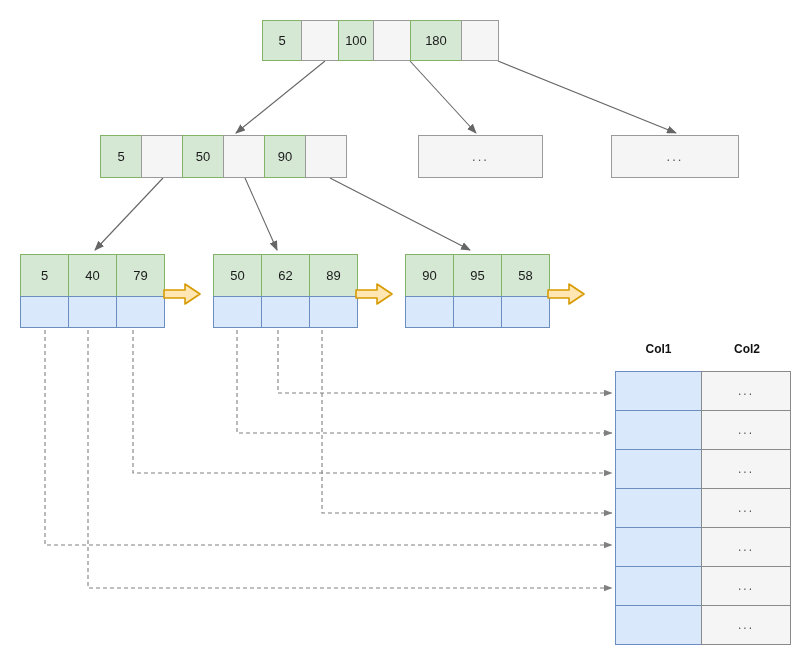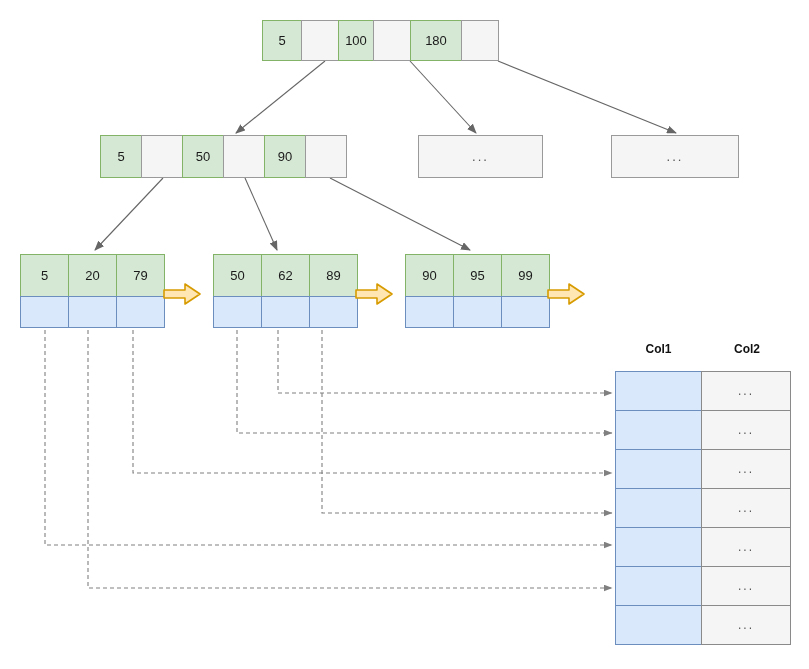--- a/index.html
+++ b/index.html
@@ -119,21 +119,21 @@
     <div class="cell key" style="width:42px;height:43px;">90</div>
     <div class="cell ptr" style="width:42px;height:43px;"></div>
   </div>
 
   <div class="ellipsis-box" style="left:418px;top:135px;width:125px;height:43px;">...</div>
   <div class="ellipsis-box" style="left:611px;top:135px;width:128px;height:43px;">...</div>
 
   <div class="leaf" style="left:20px;top:254px;">
     <div class="leaf-row">
       <div class="leaf-cell k">5</div>
-      <div class="leaf-cell k">20</div>
+      <div class="leaf-cell k">40</div>
       <div class="leaf-cell k">79</div>
     </div>
     <div class="leaf-row">
       <div class="leaf-cell p"></div>
       <div class="leaf-cell p"></div>
       <div class="leaf-cell p"></div>
     </div>
   </div>
 
   <div class="leaf" style="left:213px;top:254px;">
@@ -146,21 +146,21 @@
       <div class="leaf-cell p"></div>
       <div class="leaf-cell p"></div>
       <div class="leaf-cell p"></div>
     </div>
   </div>
 
   <div class="leaf" style="left:405px;top:254px;">
     <div class="leaf-row">
       <div class="leaf-cell k">90</div>
       <div class="leaf-cell k">95</div>
-      <div class="leaf-cell k">99</div>
+      <div class="leaf-cell k">58</div>
     </div>
     <div class="leaf-row">
       <div class="leaf-cell p"></div>
       <div class="leaf-cell p"></div>
       <div class="leaf-cell p"></div>
     </div>
   </div>
 
   <svg style="position:absolute;left:163px;top:283px;" width="40" height="24" xmlns="http://www.w3.org/2000/svg">
     <path d="M1,7 L22,7 L22,1 L37,11 L22,21 L22,15 L1,15 Z" fill="#ffe6b3" stroke="#d79b00" stroke-width="1.6" stroke-linejoin="round"></path>

